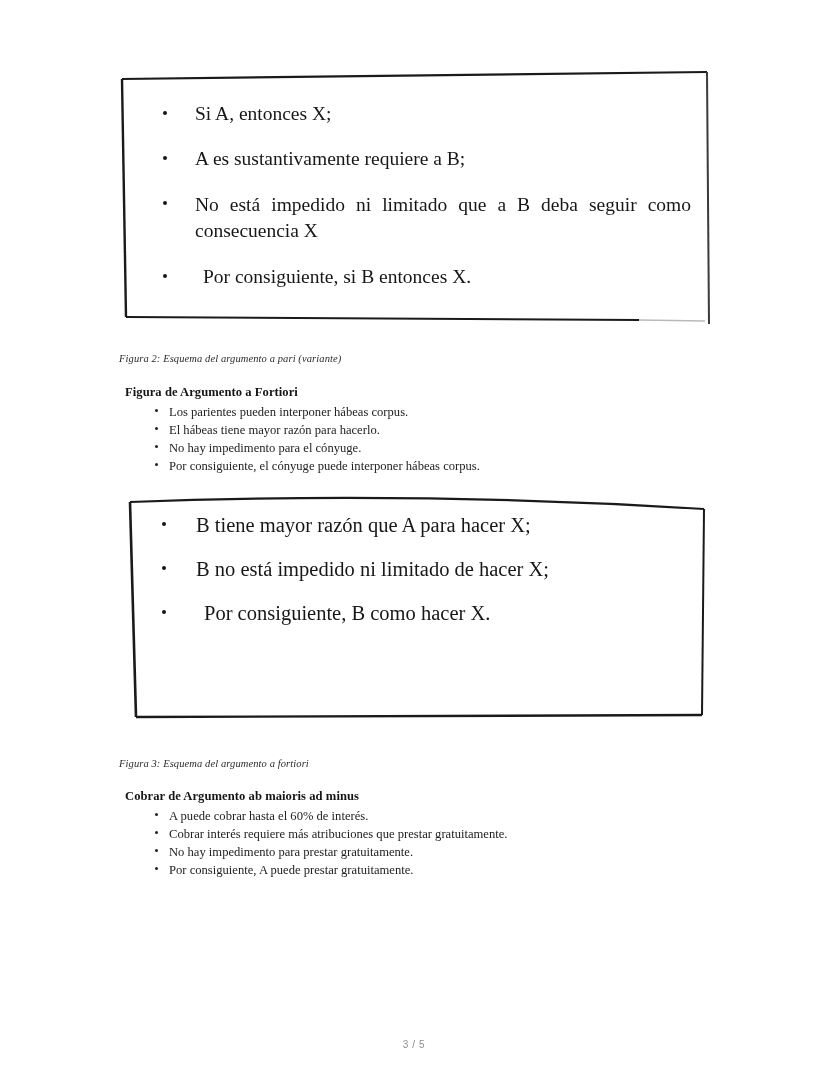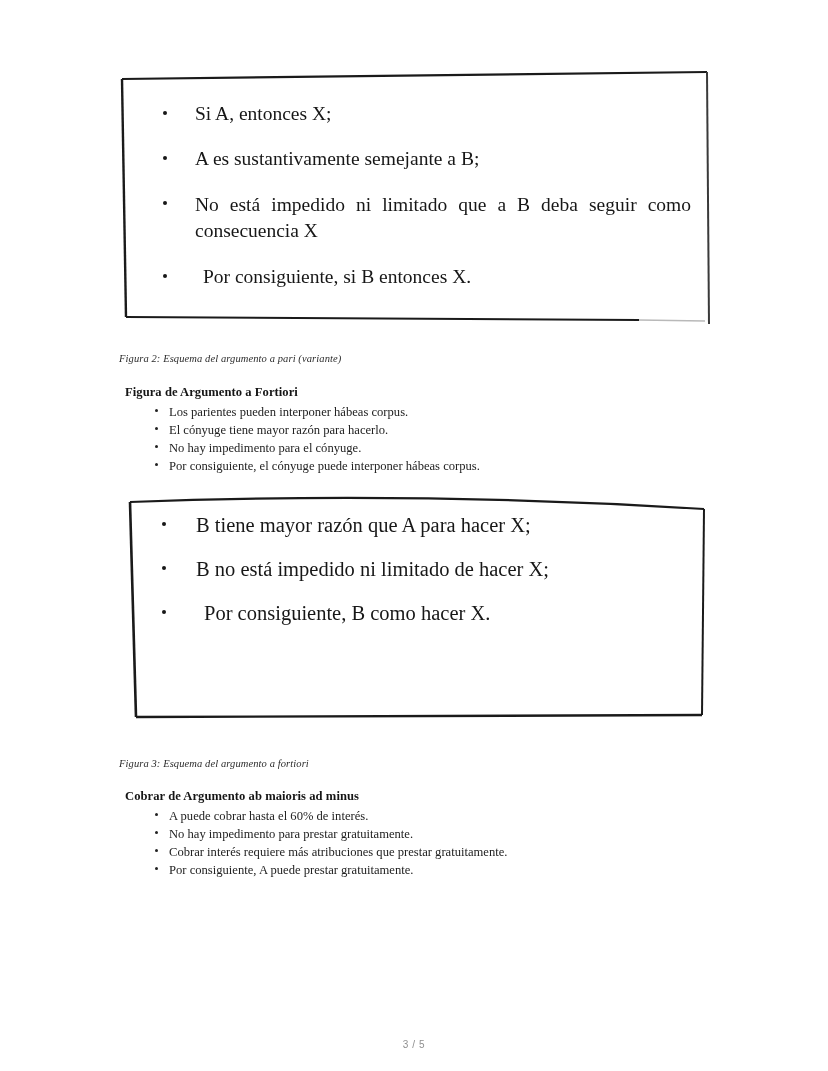--- a/index.html
+++ b/index.html
@@ -195,21 +195,21 @@
       </svg>
     </div>
 
     <ul class="scan-list" id="figure-1-list">
       <li>
         <span class="bullet"></span>
         <span class="txt">Si A, entonces X;</span>
       </li>
       <li>
         <span class="bullet"></span>
-        <span class="txt">A es sustantivamente semejante a B;</span>
+        <span class="txt">A es sustantivamente requiere a B;</span>
       </li>
       <li class="justified">
         <span class="bullet"></span>
         <span class="txt">No está impedido ni limitado que a B deba seguir como consecuencia X</span>
       </li>
       <li class="indent-more">
         <span class="bullet"></span>
         <span class="txt">Por consiguiente, si B entonces X.</span>
       </li>
     </ul>
@@ -219,21 +219,21 @@
 
   <div class="section" id="section-fortiori">
     <div class="section-heading">Figura de Argumento a Fortiori</div>
     <ul class="body-list">
       <li>
         <span class="bullet"></span>
         <span>Los parientes pueden interponer hábeas corpus.</span>
       </li>
       <li>
         <span class="bullet"></span>
-        <span>El cónyuge tiene mayor razón para hacerlo.</span>
+        <span>El hábeas tiene mayor razón para hacerlo.</span>
       </li>
       <li>
         <span class="bullet"></span>
         <span>No hay impedimento para el cónyuge.</span>
       </li>
       <li>
         <span class="bullet"></span>
         <span>Por consiguiente, el cónyuge puede interponer hábeas corpus.</span>
       </li>
     </ul>
@@ -270,28 +270,28 @@
 
   <div class="section" id="section-ab-maioris">
     <div class="section-heading">Cobrar de Argumento ab maioris ad minus</div>
     <ul class="body-list">
       <li>
         <span class="bullet"></span>
         <span>A puede cobrar hasta el 60% de interés.</span>
       </li>
       <li>
         <span class="bullet"></span>
+        <span>Cobrar interés requiere más atribuciones que prestar gratuitamente.</span>
+      </li>
+      <li>
+        <span class="bullet"></span>
         <span>No hay impedimento para prestar gratuitamente.</span>
       </li>
       <li>
         <span class="bullet"></span>
-        <span>Cobrar interés requiere más atribuciones que prestar gratuitamente.</span>
-      </li>
-      <li>
-        <span class="bullet"></span>
         <span>Por consiguiente, A puede prestar gratuitamente.</span>
       </li>
     </ul>
   </div>
 
   <div id="page-footer">3 / 5</div>
 
 </div>
 
 </body></html>

